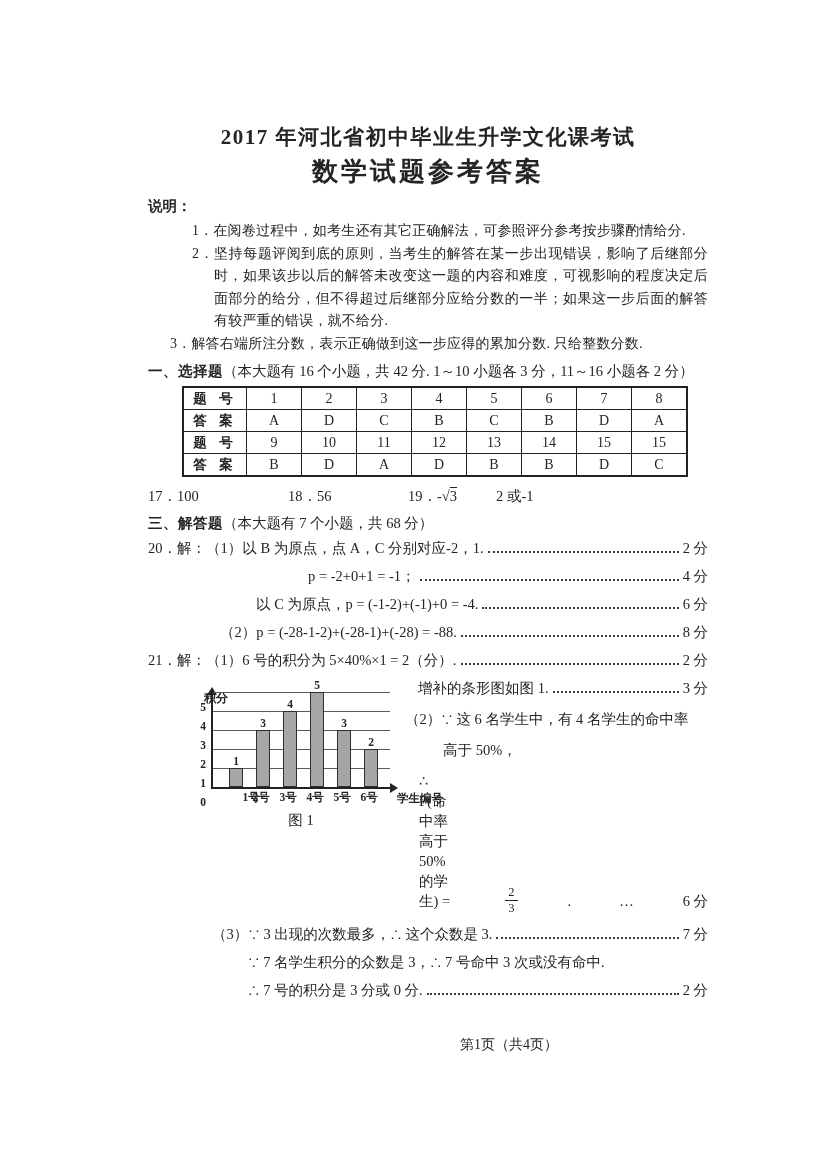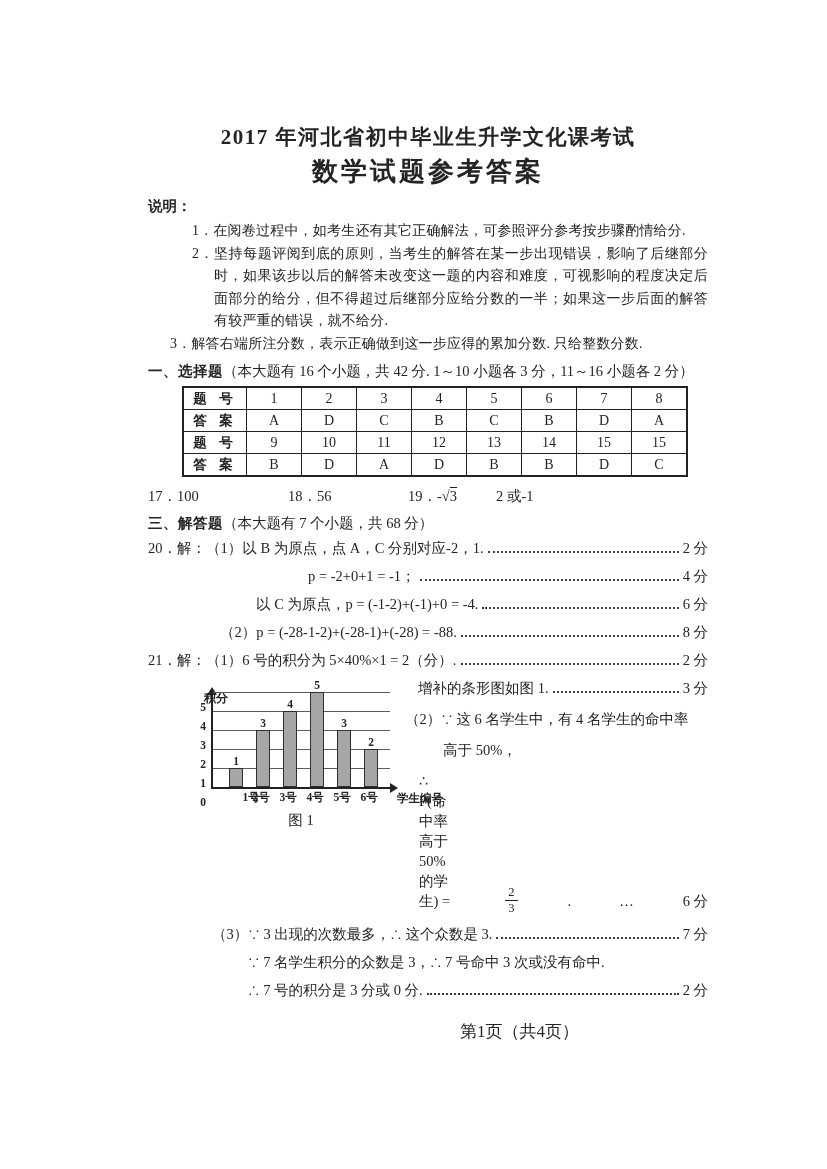--- a/index.html
+++ b/index.html
@@ -44,21 +44,21 @@
   .bar{position:absolute;bottom:0;width:14px;box-sizing:border-box;border:1.4px solid #2f2f2f;}
   .bar-val{position:absolute;transform:translateX(-50%);font-size:11.5px;font-weight:700;}
   .arrow-up{position:absolute;top:-10px;left:-6px;width:0;height:0;
             border:5px solid transparent;border-bottom:8px solid #222;}
   .arrow-right{position:absolute;right:-10px;bottom:-6px;width:0;height:0;
                border:5px solid transparent;border-left:8px solid #222;}
   .xticks{position:relative;height:16px;margin-left:21px;font-size:11.5px;font-weight:700;}
   .xtick{position:absolute;top:1px;transform:translateX(-50%);white-space:nowrap;}
   .xlabel{position:absolute;top:2px;left:186px;white-space:nowrap;font-size:11.5px;}
   .caption{margin:6px 0 0 21px;width:180px;text-align:center;font-size:14.5px;}
-  .footer{width:fit-content;margin:20px 0 0 312px;font-size:17px;}
+  .footer{width:fit-content;margin:36px 0 0 312px;font-size:14px;}
 </style>
 </head>
 <body>
 
 <div class="page">
   <div class="content">
 
     <h1 class="title">2017 年河北省初中毕业生升学文化课考试</h1>
     <h2 class="subtitle">数学试题参考答案</h2>
 

